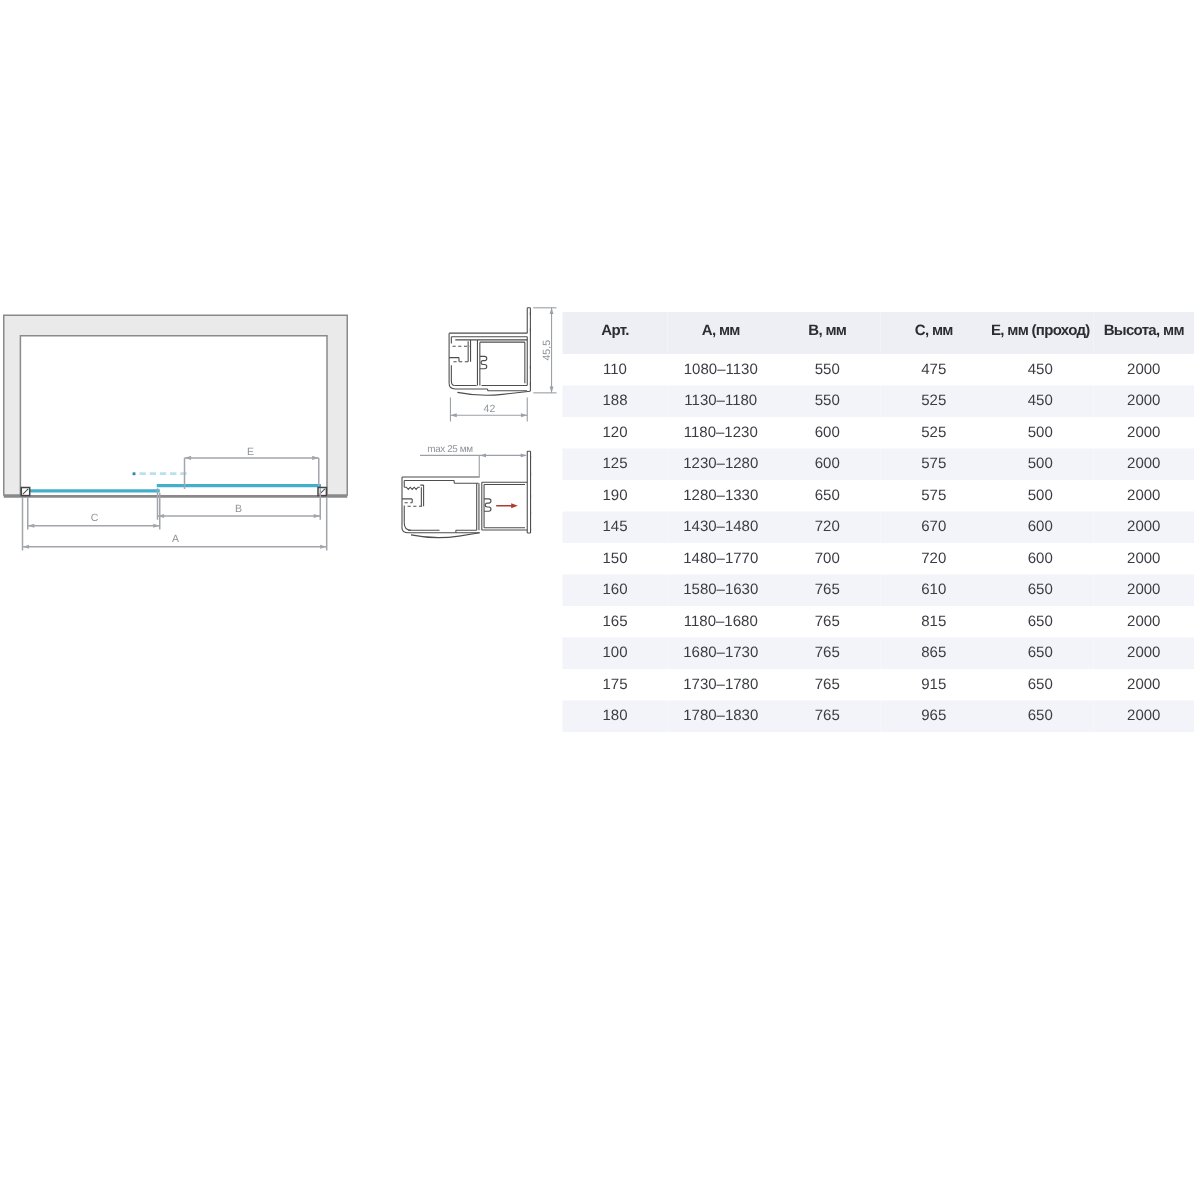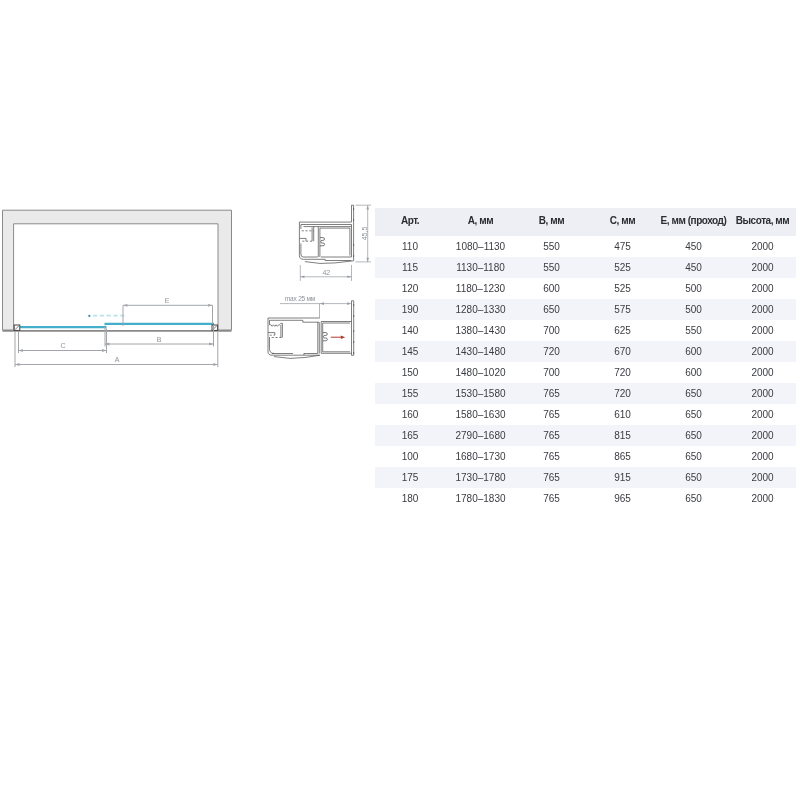--- a/index.html
+++ b/index.html
@@ -173,86 +173,78 @@
   <tbody>
     <tr>
           <td>110</td>
           <td>1080–1130</td>
           <td>550</td>
           <td>475</td>
           <td>450</td>
           <td>2000</td>
         </tr>
     <tr>
-          <td>115</td>
+          <td>188</td>
           <td>1130–1180</td>
           <td>550</td>
           <td>525</td>
           <td>450</td>
           <td>2000</td>
         </tr>
     <tr>
           <td>120</td>
           <td>1180–1230</td>
           <td>600</td>
           <td>525</td>
           <td>500</td>
           <td>2000</td>
         </tr>
     <tr>
+          <td>125</td>
+          <td>1230–1280</td>
+          <td>600</td>
+          <td>575</td>
+          <td>500</td>
+          <td>2000</td>
+        </tr>
+    <tr>
           <td>190</td>
           <td>1280–1330</td>
           <td>650</td>
           <td>575</td>
           <td>500</td>
-          <td>2000</td>
-        </tr>
-    <tr>
-          <td>140</td>
-          <td>1380–1430</td>
-          <td>700</td>
-          <td>625</td>
-          <td>550</td>
           <td>2000</td>
         </tr>
     <tr>
           <td>145</td>
           <td>1430–1480</td>
           <td>720</td>
           <td>670</td>
           <td>600</td>
           <td>2000</td>
         </tr>
     <tr>
           <td>150</td>
-          <td>1480–1020</td>
+          <td>1480–1770</td>
           <td>700</td>
           <td>720</td>
           <td>600</td>
           <td>2000</td>
         </tr>
     <tr>
-          <td>155</td>
-          <td>1530–1580</td>
-          <td>765</td>
-          <td>720</td>
-          <td>650</td>
-          <td>2000</td>
-        </tr>
-    <tr>
           <td>160</td>
           <td>1580–1630</td>
           <td>765</td>
           <td>610</td>
           <td>650</td>
           <td>2000</td>
         </tr>
     <tr>
           <td>165</td>
-          <td>2790–1680</td>
+          <td>1180–1680</td>
           <td>765</td>
           <td>815</td>
           <td>650</td>
           <td>2000</td>
         </tr>
     <tr>
           <td>100</td>
           <td>1680–1730</td>
           <td>765</td>
           <td>865</td>

